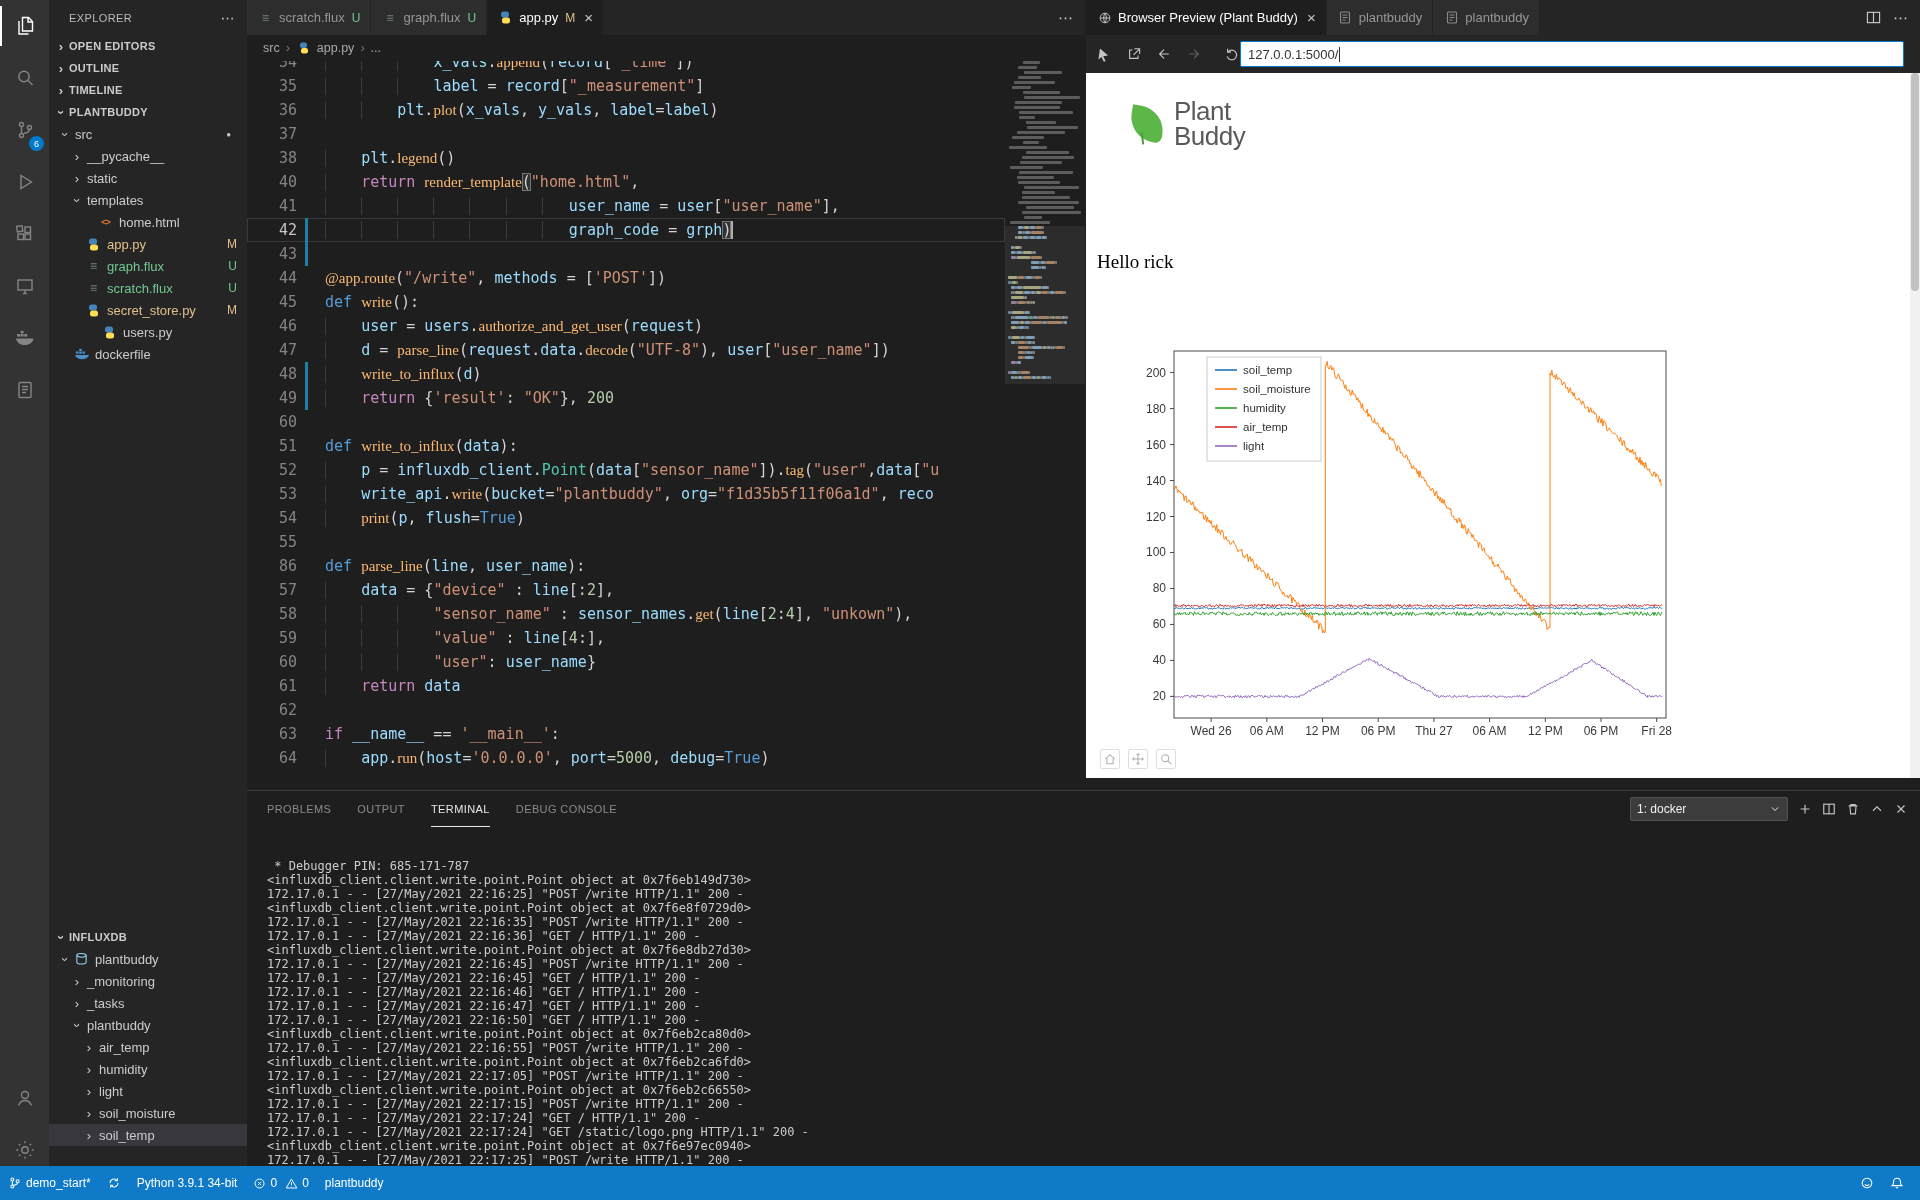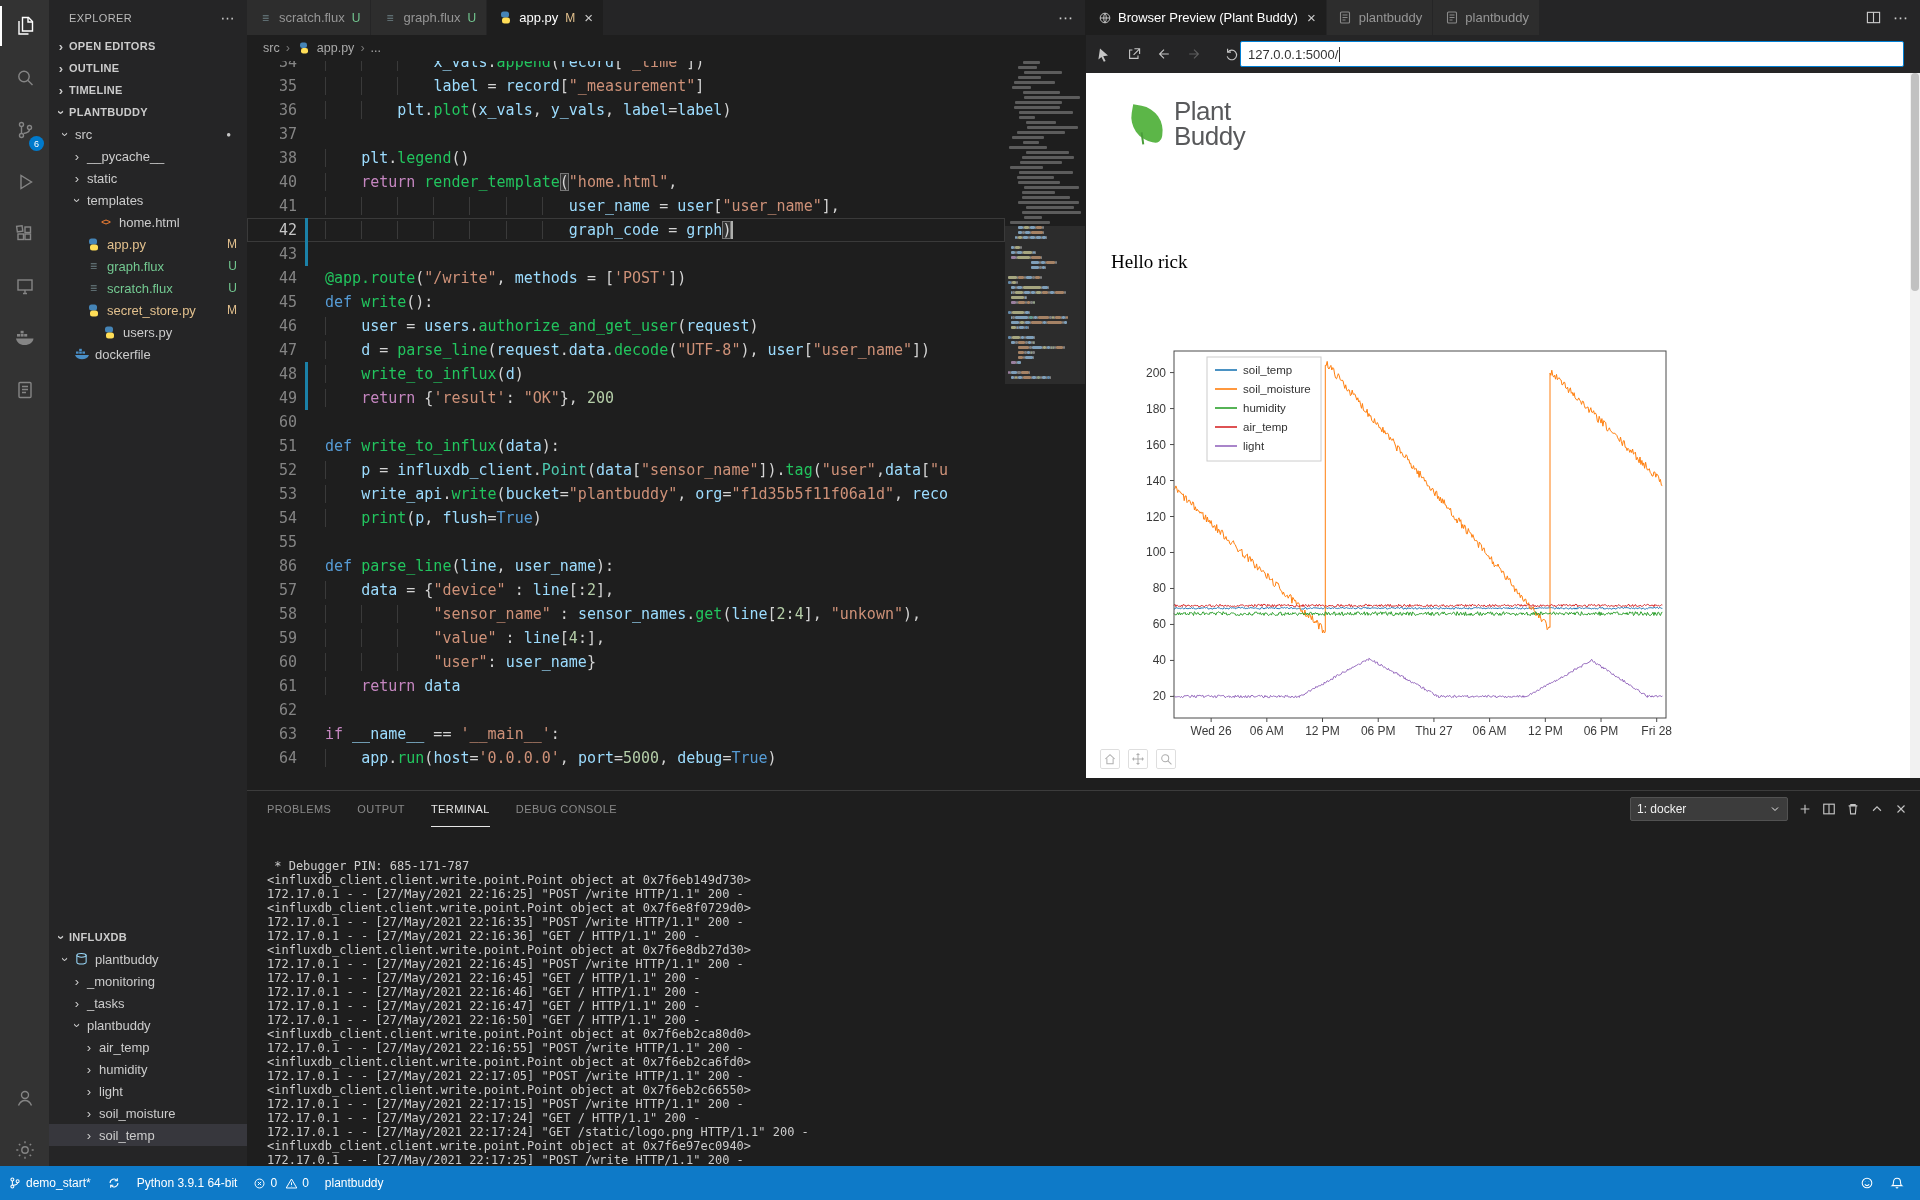--- a/index.html
+++ b/index.html
@@ -55,21 +55,21 @@
   .breadcrumb .fic { margin:0 4px 0 0; }
 
   #editor-code { position:absolute; top:61px; left:0; right:80px; bottom:0; overflow:hidden; }
   #code-lines { margin-top:-11px; position:relative; font-family:"DejaVu Sans Mono", monospace; font-size:15px; line-height:24px; }
   .code-row { height:24px; white-space:pre; }
   .code-row.cur { outline:1px solid #3a3a3a; outline-offset:-1px; }
   .ln { display:inline-block; width:50px; text-align:right; color:#858585; }
   .code-row.cur .ln { color:#c6c6c6; }
   .lc { margin-left:28px; }
   .tk-p { color:#d4d4d4; } .tk-k { color:#569cd6; } .tk-kc { color:#c586c0; }
-  .tk-f { color:#22c55e; } .tk-s { color:#ce9178; } .tk-n { color:#b5cea8; }
+  .tk-f { color:#fdba74;font-family:Liberation Serif, serif; } .tk-s { color:#ce9178; } .tk-n { color:#b5cea8; }
   .tk-v { color:#9cdcfe; } .tk-c { color:#4ec9b0; }
   .tk-bm { color:#d4d4d4; box-shadow:inset 0 0 0 1px #767676; background:rgba(110,110,110,.25); }
   .tk-w { background:repeating-linear-gradient(90deg,#3a3a3a 0 1px,transparent 1px 4ch); }
   .caret { display:inline-block; width:2px; height:18px; background:#aeafad; vertical-align:-4px; }
   .gchange { position:absolute; left:58px; width:3px; background:#1b81a8; }
 
   #minimap { position:absolute; top:61px; right:0; width:80px; bottom:0; overflow:hidden; }
   .mm-row { height:5px; white-space:nowrap; }
   .mm-row span { display:inline-block; height:2.5px; vertical-align:top; border-radius:1px; }
   #mm-slider { position:absolute; left:0; right:0; background:rgba(150,150,150,.12); }
@@ -82,21 +82,21 @@
   .pvt-icon.dim { opacity:.35; }
   #pv-url { position:absolute; left:154px; right:16px; top:6px; height:26px; background:#ffffff; border:1px solid #007fd4; border-radius:2px; color:#333; font-size:13px; display:flex; align-items:center; padding-left:7px; }
   #pv-url .ucaret { display:inline-block; width:1px; height:15px; background:#333; margin-left:1px; }
   #pv-content { position:absolute; top:73px; left:0; right:0; bottom:12px; background:#ffffff; overflow:hidden; }
   #pv-scroll { position:absolute; right:0; top:0; width:10px; bottom:0; background:#f1f1f1; }
   #pv-thumb { position:absolute; top:0; left:1px; width:8px; height:218px; background:#c1c1c1; border-radius:4px; }
   #logo { position:absolute; left:44px; top:26px; display:flex; align-items:center; }
   #logo-leaf { width:34px; height:34px; background:#5cb648; border-radius:0 75% 20% 75%; transform:rotate(10deg); position:relative; }
   #logo-leaf::after { content:''; position:absolute; left:14px; top:26px; width:2px; height:12px; background:#4a9e3a; transform:rotate(-18deg); }
   #logo-text { margin-left:10px; font-size:26px; line-height:25px; color:#58595b; letter-spacing:-.5px; }
-  #greeting { position:absolute; left:25px; top:178px; font-family:"Liberation Serif", serif; font-size:19px; color:#000; }
+  #greeting { position:absolute; left:11px; top:178px; font-family:"Liberation Serif", serif; font-size:19px; color:#000; }
   #chart-svg { position:absolute; left:46px; top:268px; }
   #mpld3-btns { position:absolute; left:14px; top:676px; display:flex; gap:8px; color:#9a9a9a; opacity:.8; }
   #mpld3-btns span { width:20px; height:20px; display:flex; align-items:center; justify-content:center; border:1px solid #d7d7d7; border-radius:2px; cursor:pointer; }
   #mpld3-btns svg { stroke:currentColor; fill:none; stroke-width:1.3; }
 
   
   #panel { position:absolute; left:247px; right:0; top:790px; bottom:22px; background:#1e1e1e; border-top:1px solid #3c3c3c; }
   #panel-tabs { position:absolute; top:0; left:0; right:0; height:36px; display:flex; align-items:center; padding-left:20px; }
   .ptab { font-size:11px; letter-spacing:.4px; color:#8a8a8a; margin-right:26px; height:36px; display:flex; align-items:center; cursor:pointer; }
   .ptab.active { color:#e7e7e7; border-bottom:1px solid #e7e7e7; }
@@ -716,21 +716,21 @@
         </svg>
       <span>demo_start*</span>
     </span>
     <span class="sb-item">
       <svg width="14" height="14" viewBox="0 0 16 16">
           <path d="M3.5 8a4.5 4.5 0 0 1 8-2.8M12.5 8a4.5 4.5 0 0 1-8 2.8"></path>
           <path d="M11.8 2.5v3h-3M4.2 13.5v-3h3"></path>
         </svg>
     </span>
     <span class="sb-item">
-      <span>Python 3.9.1 64-bit</span>
+      <span>Python 3.9.1 34-bit</span>
     </span>
     <span class="sb-item">
       <svg width="13" height="13" viewBox="0 0 16 16">
           <circle cx="8" cy="8" r="5.5"></circle>
           <path d="M6 6l4 4M10 6l-4 4"></path>
         </svg>
       <span>0</span>
       <svg width="13" height="13" viewBox="0 0 16 16" style="margin-left:4px;">
           <path d="M8 2.5L14.5 13.5h-13z"></path>
           <path d="M8 6.5v3.5M8 11.8v.4"></path>

